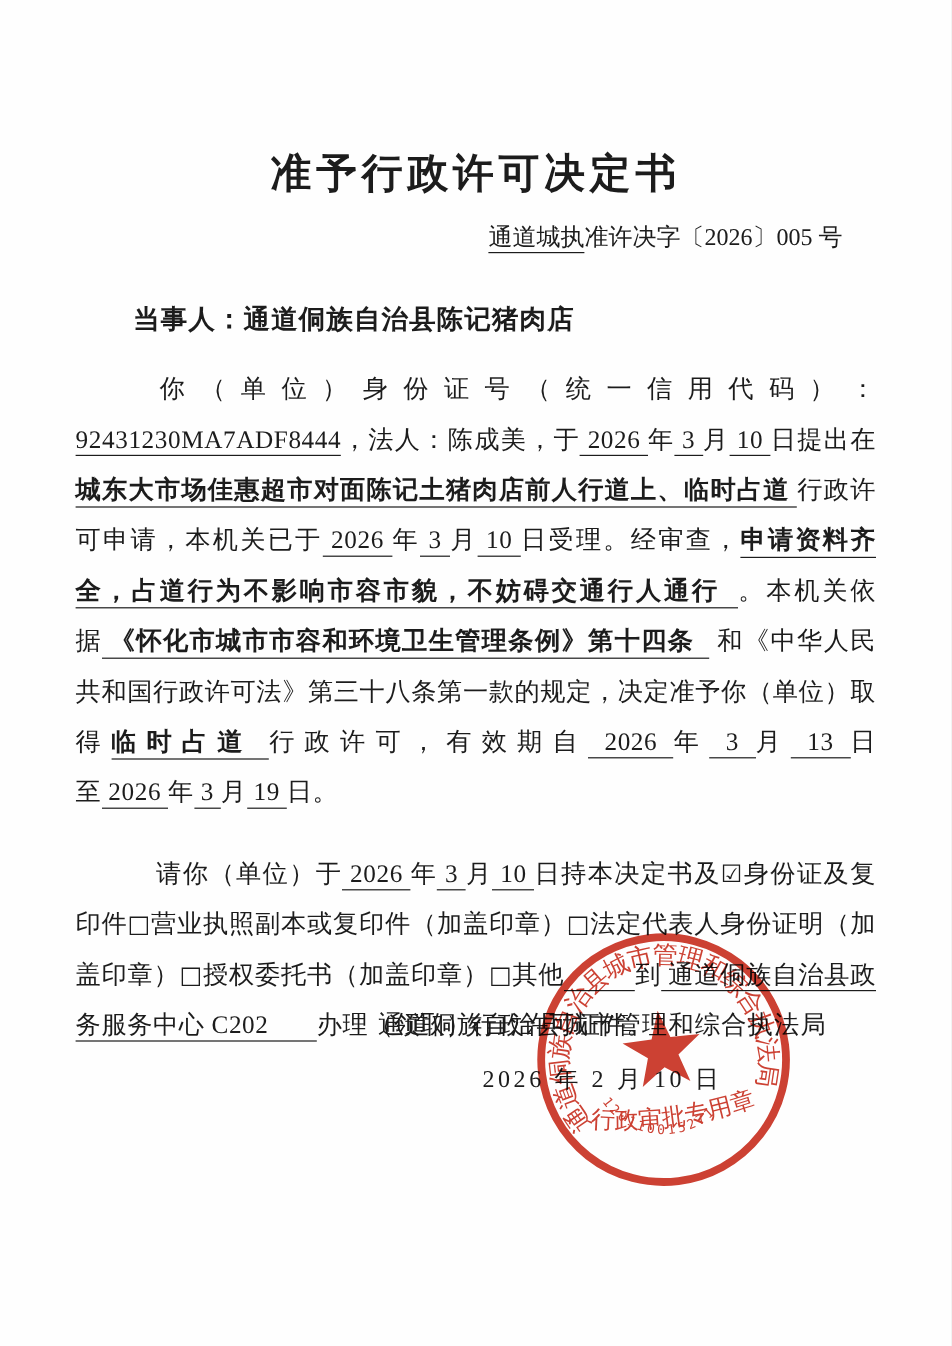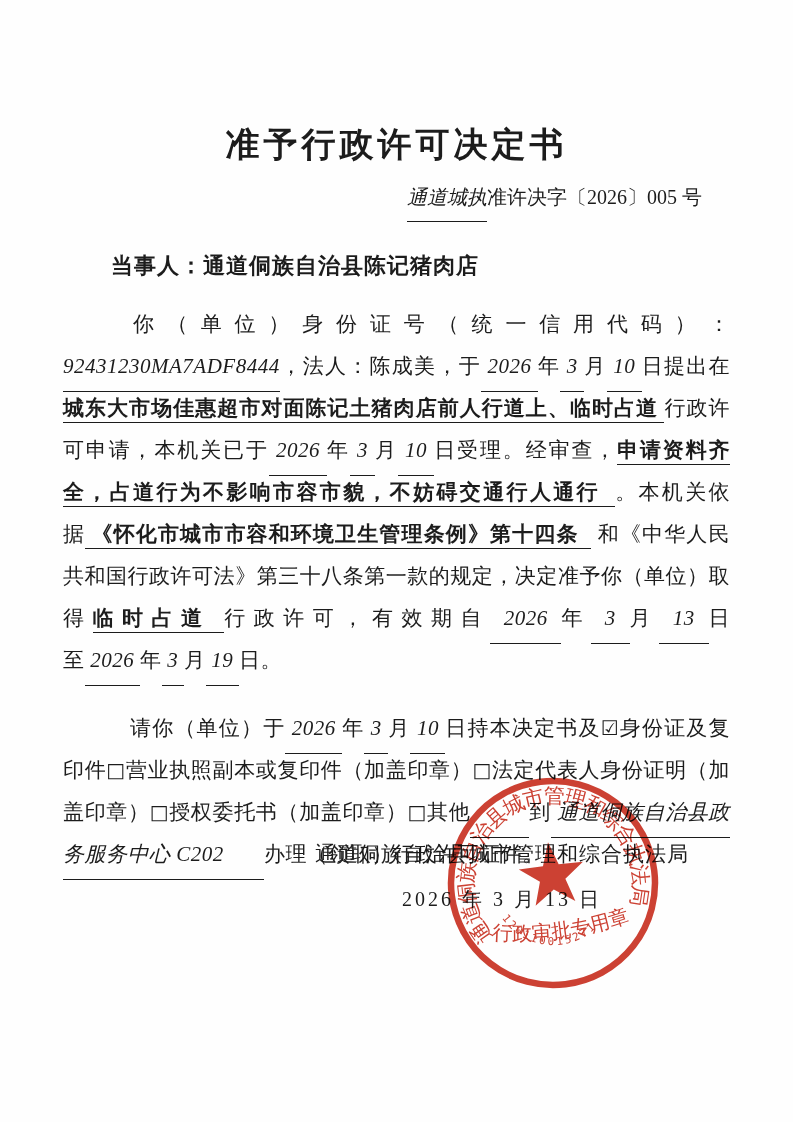--- a/index.html
+++ b/index.html
@@ -36,21 +36,21 @@
     margin:0;
     margin-top:22px;
     font-size:21px;
     line-height:42px;
     text-align:justify;
     letter-spacing:0.5px;
   }
   .para.p1{text-indent:70px;}
   .para.p2{margin-top:26px;text-indent:67px;}
   .seg{white-space:pre-wrap;}
-  .seg.u{border-bottom:1.5px solid #1c1c1c;padding-bottom:13px;font-style:italic;}
+  .seg.u{border-bottom:1.5px solid #1c1c1c;padding-bottom:1px;}
   .seg.bu{border-bottom:1.5px solid #1c1c1c;padding-bottom:2px;font-weight:700;}
   .cb{font-family:"DejaVu Sans","Liberation Sans",sans-serif;font-size:20px;}
   .sig{
     position:absolute;
     top:840px;right:104px;
     text-align:center;
   }
   .sig-org{font-size:21px;letter-spacing:1px;}
   .sig-date{margin-top:18px;font-size:20px;letter-spacing:3px;}
   .seal{
@@ -75,21 +75,21 @@
     <div class="party">当事人：通道侗族自治县陈记猪肉店</div>
 
     <p class="para p1"><span class="seg">你（单位）身份证号（统一信用代码）：</span><span class="seg u">92431230MA7ADF8444</span><span class="seg">，法人：陈成美，于</span><span class="seg u">&nbsp;2026&nbsp;</span><span class="seg">年</span><span class="seg u">&nbsp;3&nbsp;</span><span class="seg">月</span><span class="seg u">&nbsp;10&nbsp;</span><span class="seg">日提出在</span><span class="seg bu">城东大市场佳惠超市对面陈记土猪肉店前人行道上、临时占道&nbsp;</span><span class="seg">行政许可申请，本机关已于</span><span class="seg u">&nbsp;2026&nbsp;</span><span class="seg">年</span><span class="seg u">&nbsp;3&nbsp;</span><span class="seg">月</span><span class="seg u">&nbsp;10&nbsp;</span><span class="seg">日受理。经审查，</span><span class="seg bu">申请资料齐全，占道行为不影响市容市貌，不妨碍交通行人通行&nbsp;&nbsp;</span><span class="seg">。本机关依据</span><span class="seg bu">&nbsp;《怀化市城市市容和环境卫生管理条例》第十四条&nbsp;&nbsp;</span><span class="seg">&nbsp;和《中华人民共和国行政许可法》第三十八条第一款的规定，决定准予你（单位）取得</span><span class="seg bu">临时占道&nbsp;</span><span class="seg">行政许可，有效期自</span><span class="seg u">&nbsp;2026&nbsp;</span><span class="seg">年</span><span class="seg u">&nbsp;3&nbsp;</span><span class="seg">月</span><span class="seg u">&nbsp;13&nbsp;</span><span class="seg">日至</span><span class="seg u">&nbsp;2026&nbsp;</span><span class="seg">年</span><span class="seg u">&nbsp;3&nbsp;</span><span class="seg">月</span><span class="seg u">&nbsp;19&nbsp;</span><span class="seg">日。</span></p>
 
     <p class="para p2"><span class="seg">请你（单位）于</span><span class="seg u">&nbsp;2026&nbsp;</span><span class="seg">年</span><span class="seg u">&nbsp;3&nbsp;</span><span class="seg">月</span><span class="seg u">&nbsp;10&nbsp;</span><span class="seg">日持本决定书及</span><span class="cb">☑</span><span class="seg">身份证及复印件</span><span class="cb">□</span><span class="seg">营业执照副本或复印件（加盖印章）</span><span class="cb">□</span><span class="seg">法定代表人身份证明（加盖印章）</span><span class="cb">□</span><span class="seg">授权委托书（加盖印章）</span><span class="cb">□</span><span class="seg">其他</span><span class="seg u">&nbsp;&nbsp;&nbsp;&nbsp;&nbsp;&nbsp;&nbsp;&nbsp;&nbsp;&nbsp;</span><span class="seg">到</span><span class="seg u">&nbsp;通道侗族自治县政务服务中心 C202&nbsp;&nbsp;&nbsp;&nbsp;&nbsp;&nbsp;&nbsp;</span><span class="seg">办理（领取）行政许可证件。</span></p>
 
   </div>
 
   <div class="sig">
     <div class="sig-org">通道侗族自治县城市管理和综合执法局</div>
-    <div class="sig-date">2026 年 3 月 13 日</div>
+    <div class="sig-date">2026 年 2 月 10 日</div>
   </div>
 
   <svg class="seal" viewBox="0 0 230 230" xmlns="http://www.w3.org/2000/svg">
     <defs>
       <path id="ringPath" d="M 49.5 160.9 A 80 80 0 1 1 180.5 160.9" fill="none"></path>
       <path id="codePath" d="M 56.7 136.2 A 62 62 0 0 0 173.3 136.2" fill="none"></path>
       <path id="bannerPath" d="M 42 162 Q 115 178 188 162" fill="none"></path>
     </defs>
     <g transform="rotate(-7 115 115)" fill="#c93223">
       <circle cx="115" cy="115" r="102" fill="none" stroke="#c93223" stroke-width="6.5"></circle>

